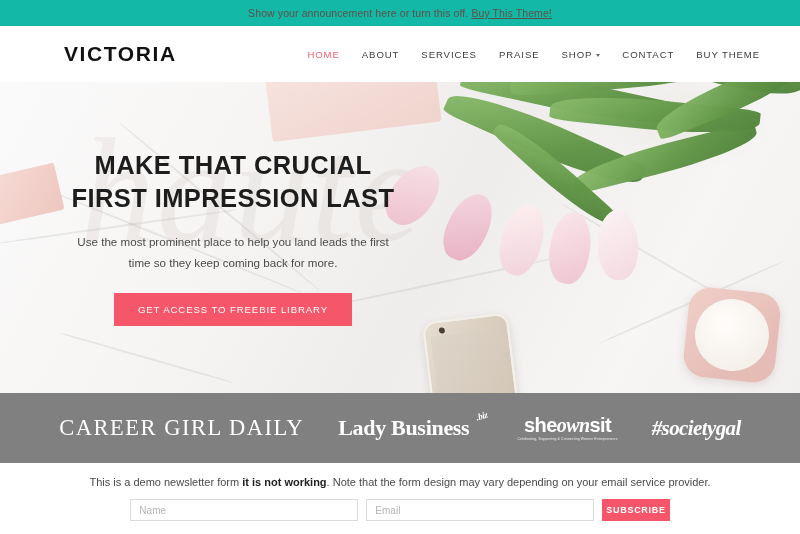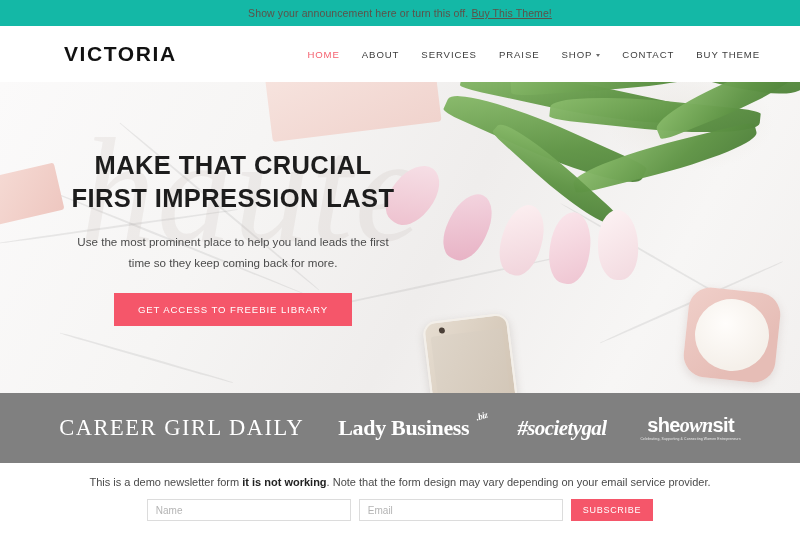--- a/index.html
+++ b/index.html
@@ -286,39 +286,39 @@
     font-size: 11px;
     color: #4a4a4a;
   }
   .news-text b { font-weight: bold; color: #222; }
   .news-form {
     display: flex;
     align-items: stretch;
     gap: 8px;
   }
   .news-input {
-    width: 204px;
+    width: 228px;
     height: 22px;
     border: 1px solid #dcdcdc;
     padding: 0 8px;
     font-size: 10px;
     color: #333;
     font-family: "Liberation Sans", sans-serif;
     outline: none;
     background: #fff;
   }
   .news-input::placeholder { color: #b4b4b4; }
   .news-btn {
     background: #f5566a;
     color: #fff;
     border: none;
-    padding: 0 12px;
+    padding: 0 4px;
     height: 22px;
     font-size: 9px;
-    font-weight: normal;
+    font-weight: bold;
     letter-spacing: .7px;
     cursor: pointer;
     font-family: "Liberation Sans", sans-serif;
   }
 </style>
 </head>
 <body>
 
 <div class="announce">
   <span>Show your announcement here or turn this off.</span>
@@ -406,27 +406,27 @@
     <button class="hero-btn">GET ACCESS TO FREEBIE LIBRARY</button>
   </div>
 </div>
 
 <div class="logoband">
   <div class="brand brand-career">CAREER GIRL DAILY</div>
   <div class="brand brand-lady">
     <span>Lady Business</span>
     <span class="biz">.biz</span>
   </div>
-  <div class="brand brand-society">#societygal</div>
   <div class="brand brand-she">
     <div class="brand-she-main">
       <span>she</span><em>own</em><span>sit</span>
     </div>
     <div class="brand-she-tag">Celebrating, Supporting &amp; Connecting Women Entrepreneurs</div>
   </div>
+  <div class="brand brand-society">#societygal</div>
 </div>
 
 <div class="newsletter">
   <div class="news-text">
     <span>This is a demo newsletter form </span><b>it is not working</b><span>. Note that the form design may vary depending on your email service provider.</span>
   </div>
   <div class="news-form">
     <input class="news-input" type="text" placeholder="Name" style="">
     <input class="news-input" type="text" placeholder="Email" style="">
     <button class="news-btn">SUBSCRIBE</button>

